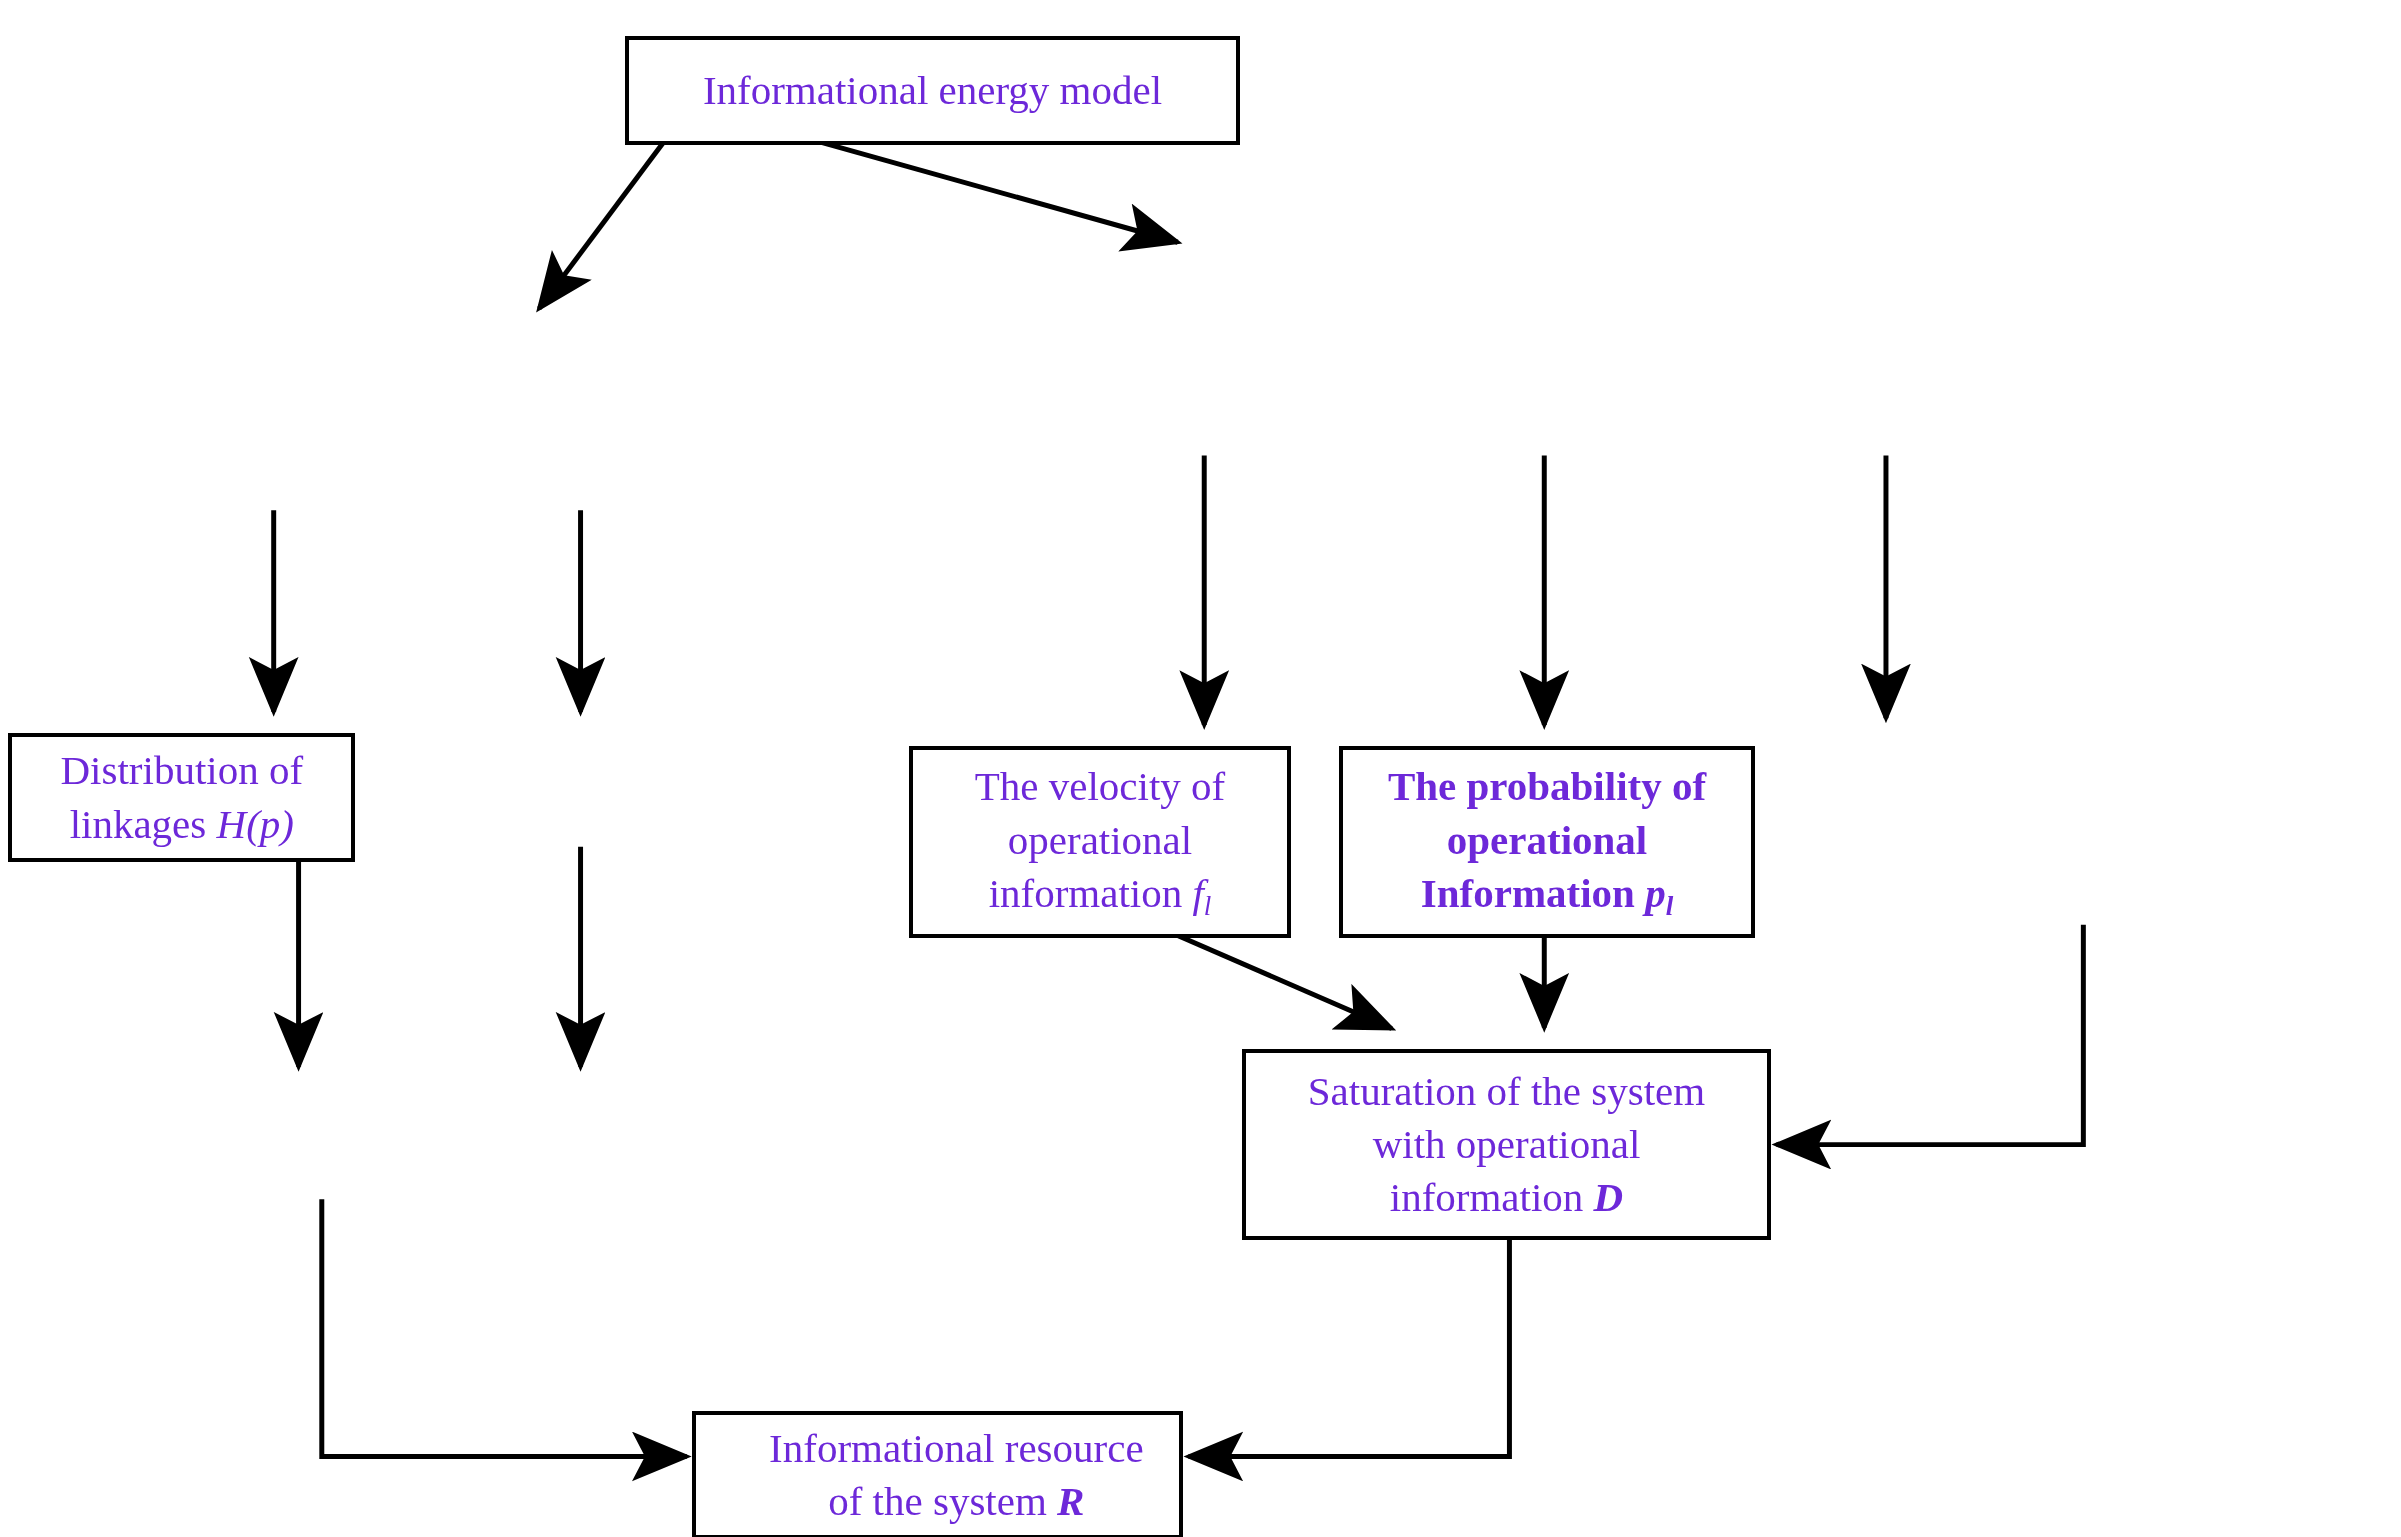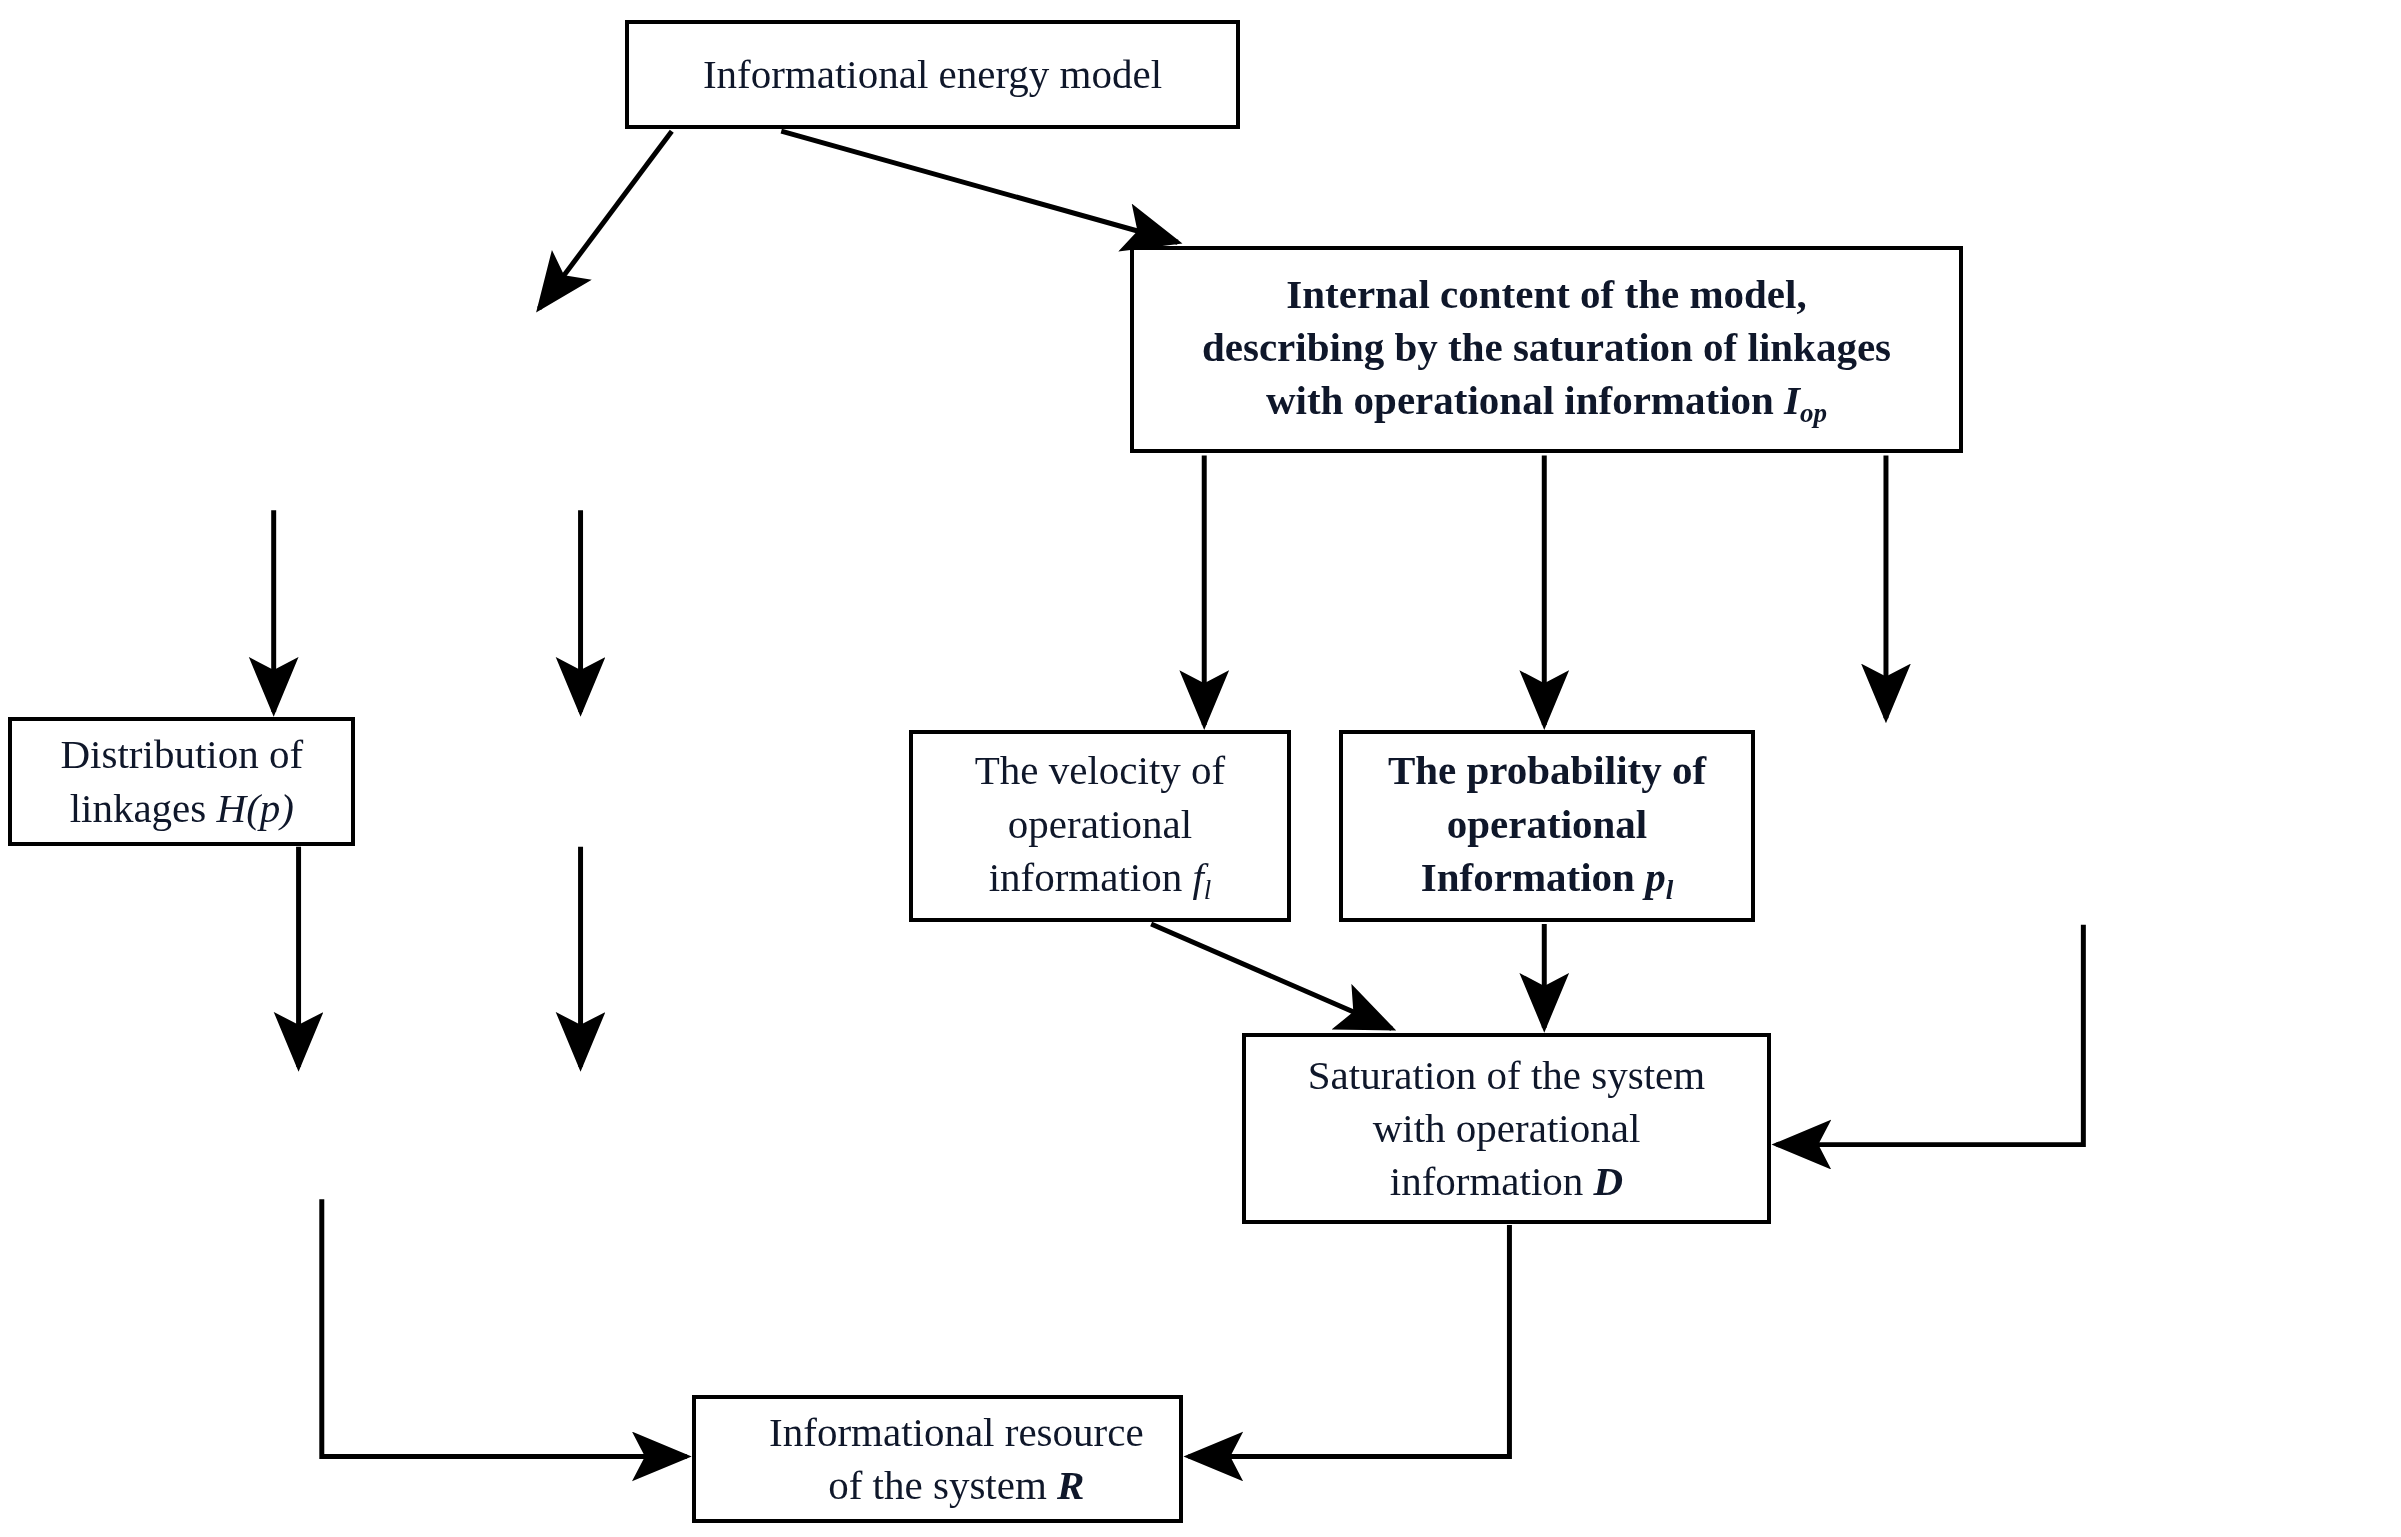--- a/index.html
+++ b/index.html
@@ -23,23 +23,24 @@
   }
   .node-box {
     position: absolute;
     box-sizing: border-box;
     border: 4.1px solid #000000;
     background: #ffffff;
     display: flex;
     align-items: center;
     justify-content: center;
     text-align: center;
-    color: #0f172a;
+    color: #6d28d9;
     line-height: 1.30;
     padding: 3.3px 8.3px;
+    margin-top: 16px;
   }
   .node-label {
     display: block;
     width: 100%;
     font-size: 41px;
     white-space: pre-line;
   }
   .node-box.bold .node-label { font-weight: bold; }
   em.sym { font-style: italic; }
   em.sym b { font-weight: bold; }
@@ -77,23 +78,20 @@
       <path d="M 388,1446 L 388,1756 L 828,1756"></path>
       <path d="M 1820,1477 L 1820,1756 L 1433,1756"></path>
     </g>
   </svg>
 
   <div class="node-box" style="left:625px; top:20px; width:615px; height:109px;">
     <span class="node-label">Informational energy model</span>
   </div>
 
 
-  <div class="node-box bold" style="left:1130px; top:246px; width:833px; height:207px;">
-    <span class="node-label">Internal content of the model,<br>describing by the saturation of linkages<br>with operational information <em class="sym"><b>I</b></em><span class="sub sub-i"><b>op</b></span></span>
-  </div>
 
   <div class="node-box" style="left:8.3px; top:717px; width:347px; height:129px;">
     <span class="node-label">Distribution of<br>linkages <em class="sym">H(p)</em></span>
   </div>
 
 
   <div class="node-box" style="left:909px; top:730px; width:382px; height:192px;">
     <span class="node-label">The velocity of<br>operational<br>information <em class="sym">f</em><span class="sub sub-i">l</span></span>
   </div>
 

